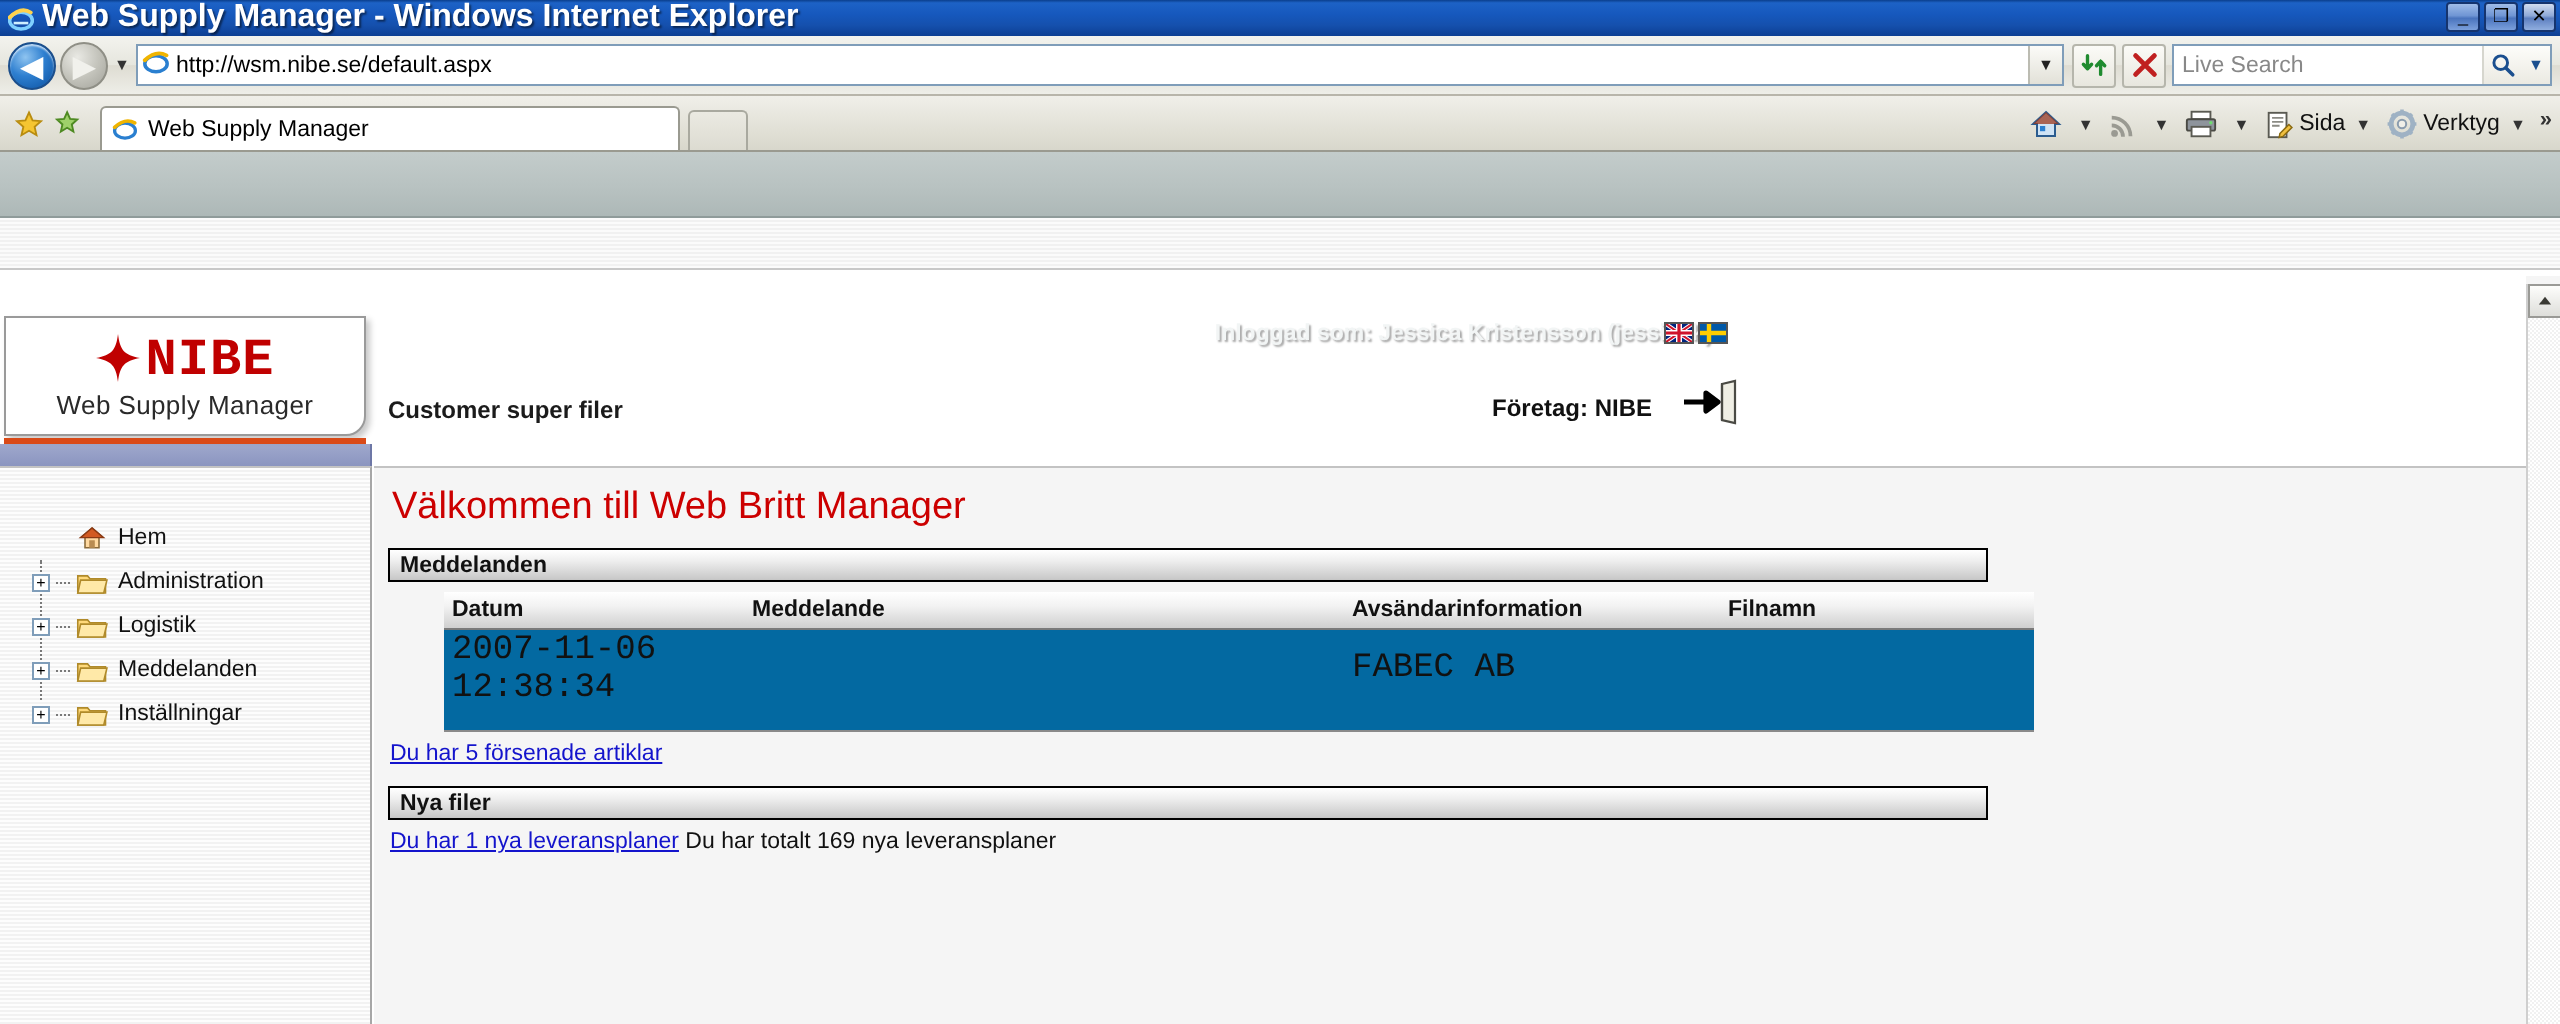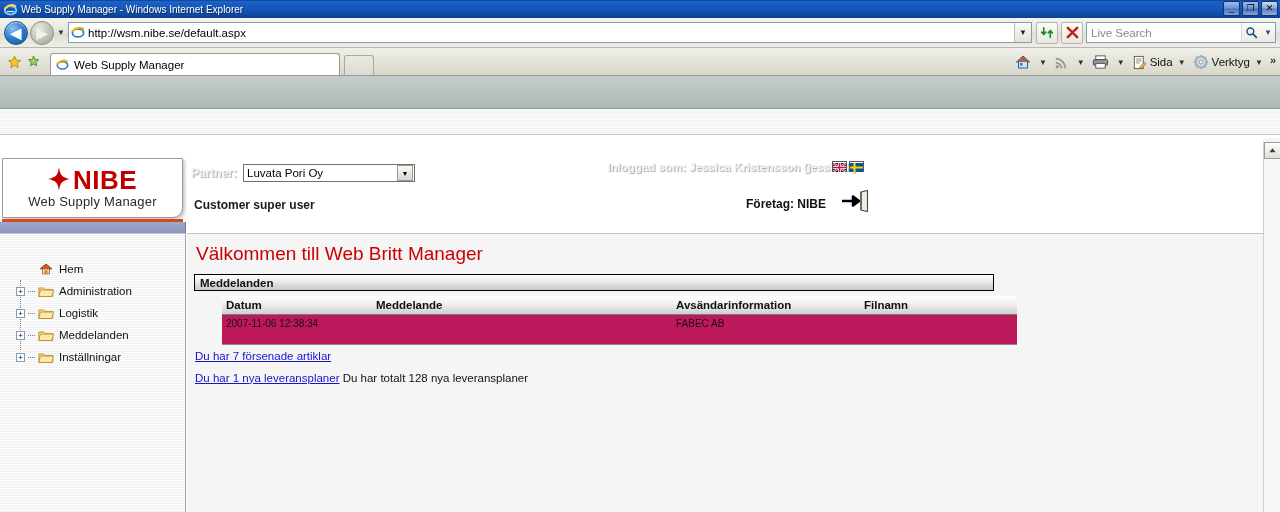--- a/index.html
+++ b/index.html
@@ -19,21 +19,21 @@
     background: linear-gradient(180deg,#0a3e8c 0%,#1d62c6 8%,#1658bd 40%,#1550ad 70%,#0d3f93 100%);
     display: flex; align-items: center;
     padding-left: 3px;
     position: relative;
   }
   .titlebar .tb-icon {
     width: 14px; height: 14px; margin-right: 4px;
     display: flex; align-items: center; justify-content: center;
   }
   .titlebar .tb-text {
-    color: #fff; font-size: 10px; font-weight: normal;
+    color: #fff; font-size: 16px; font-weight: bold;
     text-shadow: 1px 1px 1px rgba(0,0,0,.5);
     white-space: nowrap;
   }
   .winbtns { position: absolute; right: 2px; top: 1px; display: flex; gap: 2px; }
   .winbtn {
     width: 17px; height: 15px;
     background: linear-gradient(180deg,#9fbce8 0%,#6f95d4 45%,#4a74bd 55%,#7ba0dc 100%);
     border: 1px solid #15346e;
     border-radius: 2px;
     display: flex; align-items: center; justify-content: center;
@@ -157,21 +157,21 @@
     background:#fff;
     border:1px solid #9a9a9a;
     border-radius: 0 0 10px 0;
     box-shadow: 2px 2px 3px rgba(0,0,0,.22);
     z-index: 6;
     display:flex; flex-direction:column; align-items:center; justify-content:center;
   }
   .logo-top { display:flex; align-items:center; justify-content:center; margin-bottom: 1px;}
   .logo-star { margin-right: 3px; }
   .logo-nibe {
-    font-family: Liberation Sans, sans-serif;
+    font-family: Liberation Mono, monospace;
     font-size: 26px; font-weight: bold; color:#c00000; letter-spacing: 0.5px;
     line-height: 1;
   }
   .logo-sub { font-size: 13px; color:#2a2a2a; letter-spacing:.2px; }
   .logo-underline {
     position:absolute; left:2px; top:143px; width:181px; height:3px;
     background:#d94a18; z-index:6;
   }
   .bluebar {
     position:absolute; left:0px; top:146px; width:186px; height:11px;
@@ -252,21 +252,21 @@
     display:flex; align-items:center; padding-left:5px;
   }
   table.grid { width: 795px; border-collapse: collapse; margin-top: 5px; margin-left: 28px; }
   table.grid th {
     text-align:left; font-size:11.5px; font-weight:bold; color:#111;
     background: linear-gradient(180deg,#ffffff 0%,#f2f2f2 40%,#cfcfcf 100%);
     height: 18px; padding-left: 4px;
     border-bottom: 1px solid #7a7a7a;
   }
   table.grid td {
-    font-size:10px; color:#111; height: 19px; padding-left: 4px; background:#be185d;
+    font-size:17px; color:#111; height: 19px; padding-left: 4px; background:#0369a1;font-family:Liberation Mono, monospace;
   }
   table.grid tr.lastline td { border-bottom: 1px solid #8a8a8a; height: 11px;}
   .linkline { margin: 5px 0 10px 1px; font-size: 11.5px; color:#111; }
   a.lnk { color:#1414cc; text-decoration: underline; }
 
   .vscroll {
     position:absolute; right:0; top:142px; width:17px; height:370px;
     background: repeating-conic-gradient(#f1f1f1 0% 25%, #ffffff 0% 50%) 0 0/2px 2px;
     border-left: 1px solid #cfcfcf;
   }
@@ -434,27 +434,20 @@
             <path d="M11 0 C12 8 14 10.5 22 12 C14 13.5 12 16 11 24 C10 16 8 13.5 0 12 C8 10.5 10 8 11 0 Z" fill="#c00000"></path>
           </svg>
         </span>
         <span class="logo-nibe">NIBE</span>
       </div>
       <div class="logo-sub">Web Supply Manager</div>
     </div>
     <div class="logo-underline"></div>
     <div class="bluebar"></div>
 
-    <div class="partner-wrap">
-      <span class="partner-label">Partner:</span>
-      <div class="partner-select">
-        <span class="sel-val">Luvata Pori Oy</span>
-        <span class="sel-btn">▼</span>
-      </div>
-    </div>
 
     <div class="login-info">
       <div>Inloggad som: Jessica Kristensson (jessicak)</div>
     </div>
 
     <div class="flags">
       <span class="flag">
         <svg width="13" height="9" viewBox="0 0 26 18">
           <rect width="26" height="18" fill="#00247d"></rect>
           <path d="M0 0 L26 18 M26 0 L0 18" stroke="#fff" stroke-width="4"></path>
@@ -464,21 +457,21 @@
         </svg>
       </span>
       <span class="flag">
         <svg width="13" height="9" viewBox="0 0 26 18">
           <rect width="26" height="18" fill="#0059a8"></rect>
           <path d="M9 0 v18 M0 9 h26" stroke="#ffcd00" stroke-width="4.4"></path>
         </svg>
       </span>
     </div>
 
-    <div class="usertitle">Customer super user</div>
+    <div class="usertitle">Customer super filer</div>
     <div class="foretag">Företag: NIBE</div>
     <div class="exit-icon">
       <svg width="32" height="24" viewBox="0 0 32 24">
         <path d="M2 12 h14 M13 7.5 L19 12 L13 16.5 Z" stroke="#000" stroke-width="2.6" fill="#000" stroke-linejoin="round"></path>
         <path d="M21 3 L27.5 1.5 V22.5 L21 21 Z" fill="#efeee4" stroke="#4a4a44" stroke-width="1.1"></path>
         <path d="M21 3 L21 21" stroke="#4a4a44" stroke-width="1.1"></path>
       </svg>
     </div>
 
     <div class="sidebar">
@@ -570,25 +563,28 @@
               <td></td>
             </tr>
             <tr class="lastline">
               <td colspan="4"></td>
             </tr>
           </tbody>
         </table>
       </div>
 
       <div class="linkline">
-        <a class="lnk" href="#">Du har 7 försenade artiklar</a>
-      </div>
-
+        <a class="lnk" href="#">Du har 5 försenade artiklar</a>
+      </div>
+
+      <div class="panel" style="margin-top:6px;">
+        <div class="panel-title">Nya filer</div>
+      </div>
       <div class="linkline">
-        <a class="lnk" href="#">Du har 1 nya leveransplaner</a><span> Du har totalt 128 nya leveransplaner</span>
+        <a class="lnk" href="#">Du har 1 nya leveransplaner</a><span> Du har totalt 169 nya leveransplaner</span>
       </div>
     </div>
 
   </div>
 
   <div class="topline"></div>
   <div class="vscroll">
     <div class="arrowbtn">
       <svg width="9" height="9" viewBox="0 0 10 10">
         <path d="M5 2.6 L8.4 7 H1.6 Z" fill="#3a3a34"></path>

